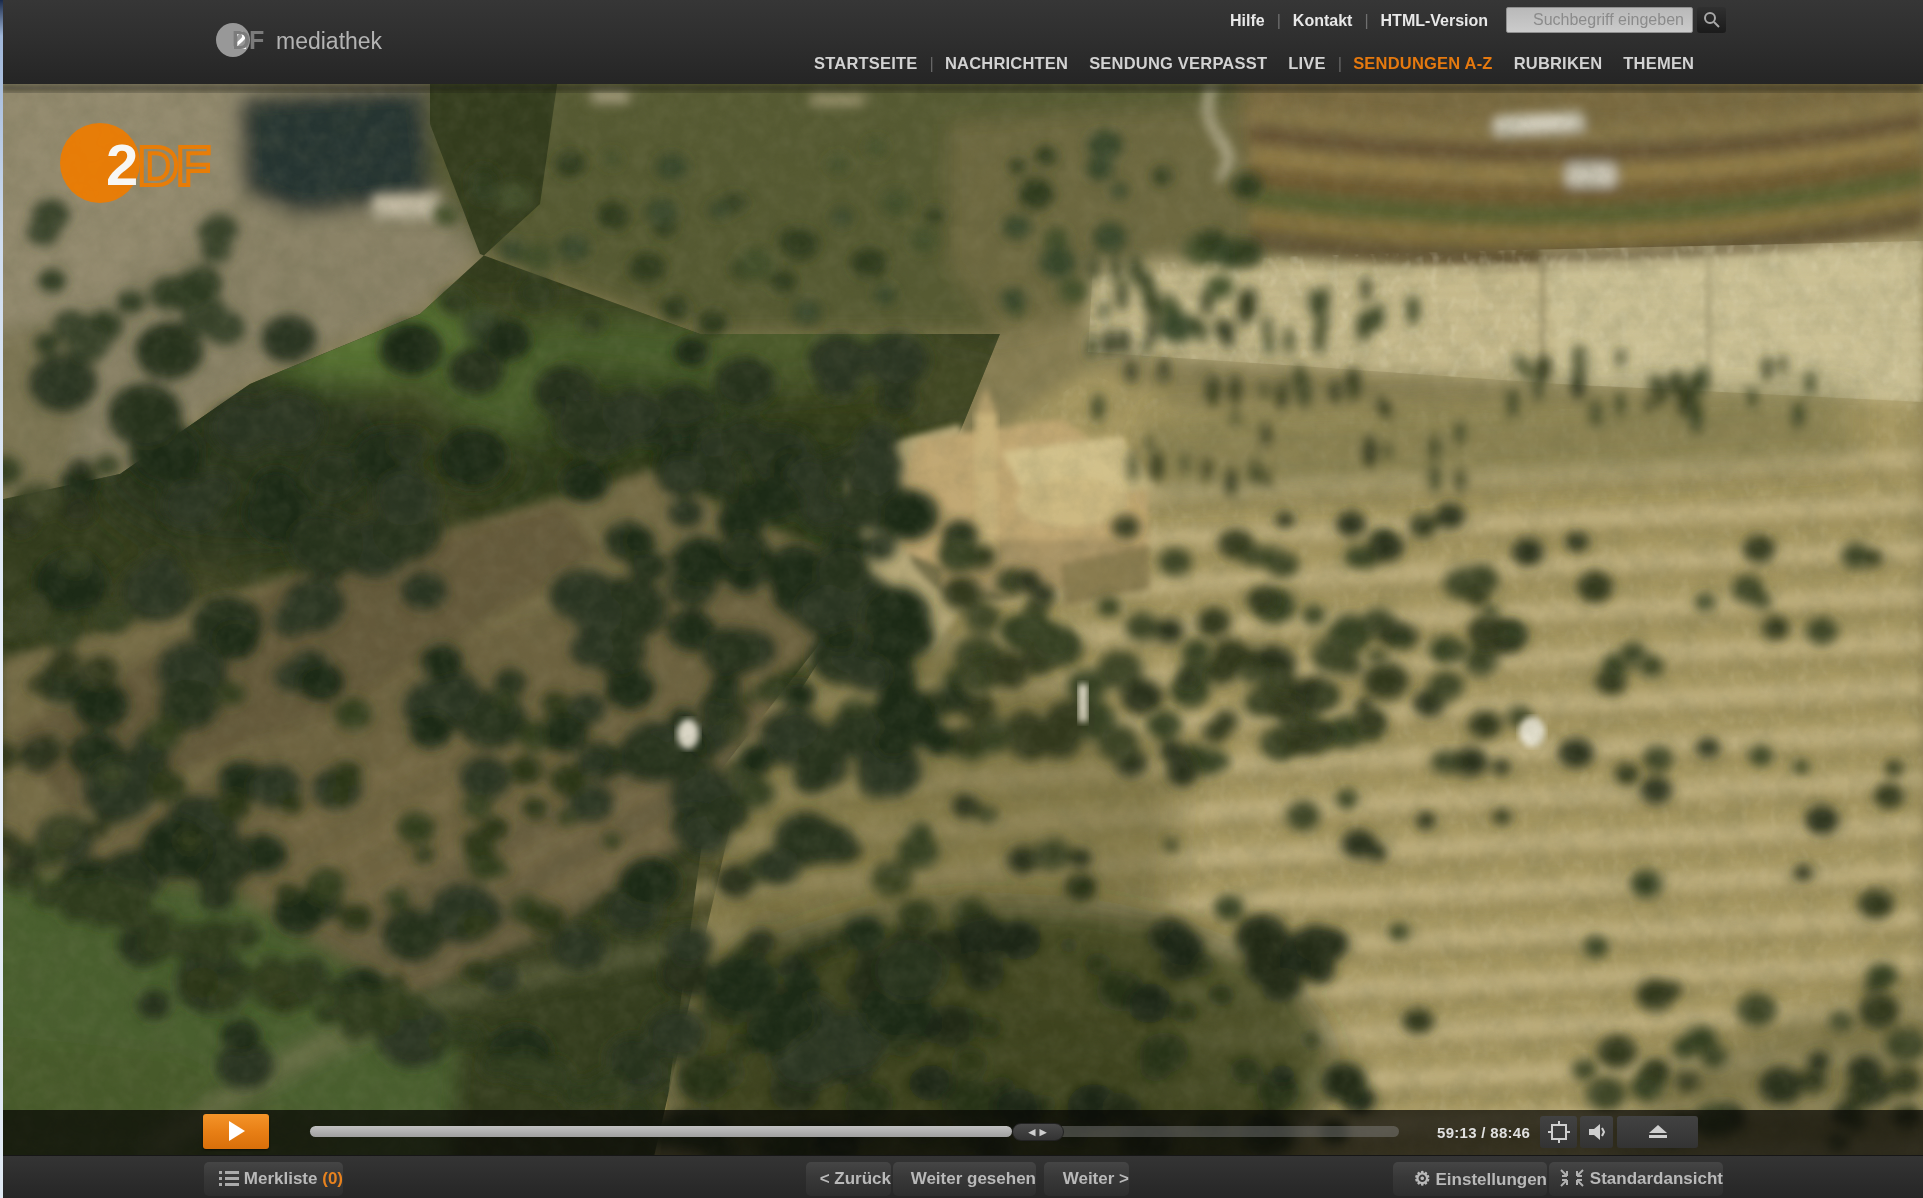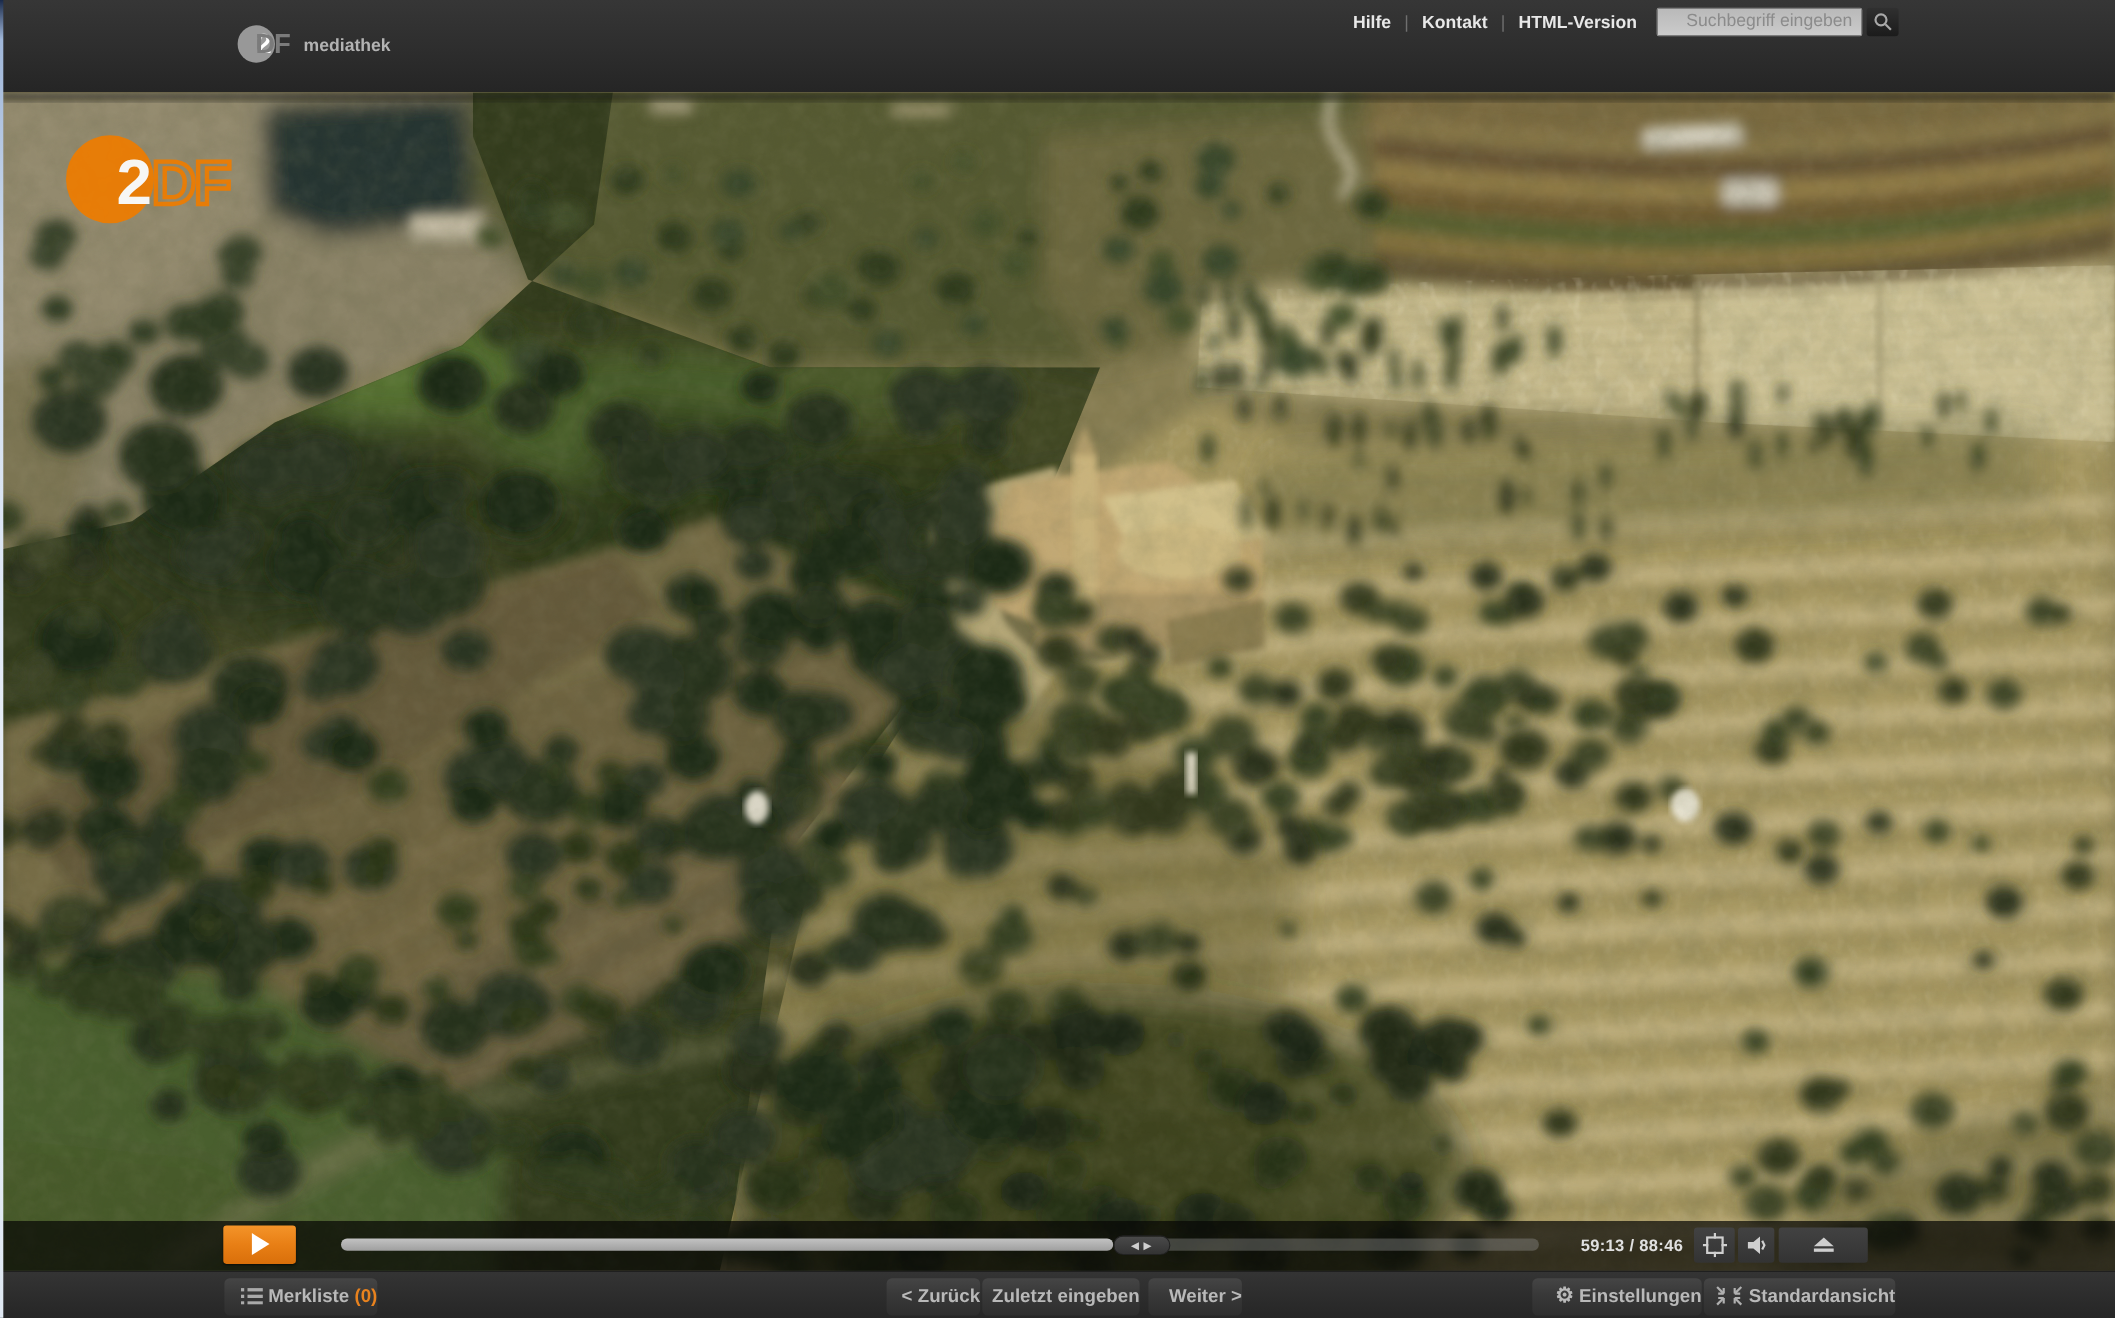--- a/index.html
+++ b/index.html
@@ -8,21 +8,21 @@
 #page { position:relative; width:1923px; height:1198px; }
 #leftedge { position:absolute; left:0; top:0; width:3px; height:1198px;
   background:linear-gradient(180deg,#1a2a4a 0,#9fb6d8 3%,#cfdcee 20%,#e8eef7 60%,#dfe8f2 100%); z-index:50; }
 
 #header { position:absolute; left:0; top:0; width:1923px; height:84px;
   background:linear-gradient(180deg,#363636 0,#2e2e2e 50%,#252525 100%); }
 #logo { position:absolute; left:216px; top:20px; height:40px; }
 #logo .circ { position:absolute; left:0; top:3px; width:34px; height:34px; border-radius:50%; background:#989898; }
 #logo .two { position:absolute; left:17px; top:8px; color:#fff; font-weight:bold; font-size:25px; line-height:25px;}
 #logo .df { position:absolute; left:16px; top:8px; color:#7b7b7b; font-weight:bold; font-size:25px; line-height:25px; letter-spacing:-1px;}
-#logo .med { position:absolute; left:60px; top:10px; color:#b3b3b3; font-weight:bold; font-size:16px; line-height:23px;}
+#logo .med { position:absolute; left:60px; top:10px; color:#b3b3b3; font-weight:normal; font-size:23px; line-height:23px;}
 #toplinks { position:absolute; top:12px; left:1230px; color:#e8e8e8; font-size:16px; font-weight:bold; }
 #toplinks span.sep { color:#6f6f6f; font-weight:normal; padding:0 12px; }
 #search { position:absolute; left:1506px; top:7px; width:187px; height:26px;
   background:linear-gradient(180deg,#b9b9b9,#cbcbcb); border-radius:2px; border:1px solid #8f8f8f;
   color:#8b8b8b; font-size:16px; line-height:24px; padding-left:26px; }
 #searchbtn { position:absolute; left:1697px; top:7px; width:29px; height:26px;
   background:linear-gradient(180deg,#303030,#1b1b1b); border-radius:3px; }
 #searchbtn svg { position:absolute; left:5px; top:3px; }
 #nav { position:absolute; top:54px; left:814px; font-size:16.5px; font-weight:bold; color:#d2d2d2; letter-spacing:0.2px; white-space:nowrap;}
 #nav span.it { margin-right:21px; }
@@ -76,20 +76,21 @@
       <div class="med">mediathek</div>
     </div>
     <div id="toplinks">Hilfe<span class="sep">|</span>Kontakt<span class="sep">|</span>HTML-Version</div>
     <div id="search">Suchbegriff eingeben</div>
     <div id="searchbtn">
         <svg width="20" height="20" viewBox="0 0 20 20">
           <circle cx="8" cy="8" r="5" fill="none" stroke="#a8a8a8" stroke-width="2"></circle>
           <line x1="12" y1="12" x2="17" y2="17" stroke="#a8a8a8" stroke-width="2"></line>
         </svg>
       </div>
+    <div id="nav"><span class="it">STARTSEITE</span><span class="sep">|</span><span class="it">NACHRICHTEN</span><span class="it">SENDUNG VERPASST</span><span class="it">LIVE</span><span class="sep">|</span><span class="it hl">SENDUNGEN A-Z</span><span class="it">RUBRIKEN</span><span class="it">THEMEN</span></div>
   </div>
   <div id="video">
 <svg id="scene" width="1923" height="1071" viewBox="0 0 1923 1071">
 <defs>
 <filter id="b6">
             <feGaussianBlur stdDeviation="6"></feGaussianBlur>
           </filter>
 <filter id="b10">
             <feGaussianBlur stdDeviation="10"></feGaussianBlur>
           </filter>
@@ -1146,21 +1147,21 @@
           <g fill="#aaa">
             <rect x="0" y="1" width="3" height="3"></rect>
             <rect x="6" y="1" width="14" height="3"></rect>
             <rect x="0" y="7" width="3" height="3"></rect>
             <rect x="6" y="7" width="14" height="3"></rect>
             <rect x="0" y="13" width="3" height="3"></rect>
             <rect x="6" y="13" width="14" height="3"></rect>
           </g>
         </svg> Merkliste <span class="or">(0)</span></div>
     <div id="zurueck" class="bbtn">&lt; Zurück</div>
-    <div id="zuletzt" class="bbtn">Zuletzt eingeben</div>
+    <div id="zuletzt" class="bbtn">Weiter gesehen</div>
     <div id="weiter" class="bbtn">Weiter &gt;</div>
     <div id="einst" class="bbtn"><span style="font-size:19px">⚙</span> Einstellungen</div>
     <div id="stand" class="bbtn"><svg width="26" height="20" viewBox="0 0 26 20" style="vertical-align:-4px">
           <g stroke="#b0b0b0" stroke-width="2" fill="none">
             <path d="M2,2 L8,8"></path>
             <path d="M8,8 L8,3 M8,8 L3,8"></path>
             <path d="M24,2 L18,8"></path>
             <path d="M18,8 L18,3 M18,8 L23,8"></path>
             <path d="M2,18 L8,12"></path>
             <path d="M8,12 L8,17 M8,12 L3,12"></path>

